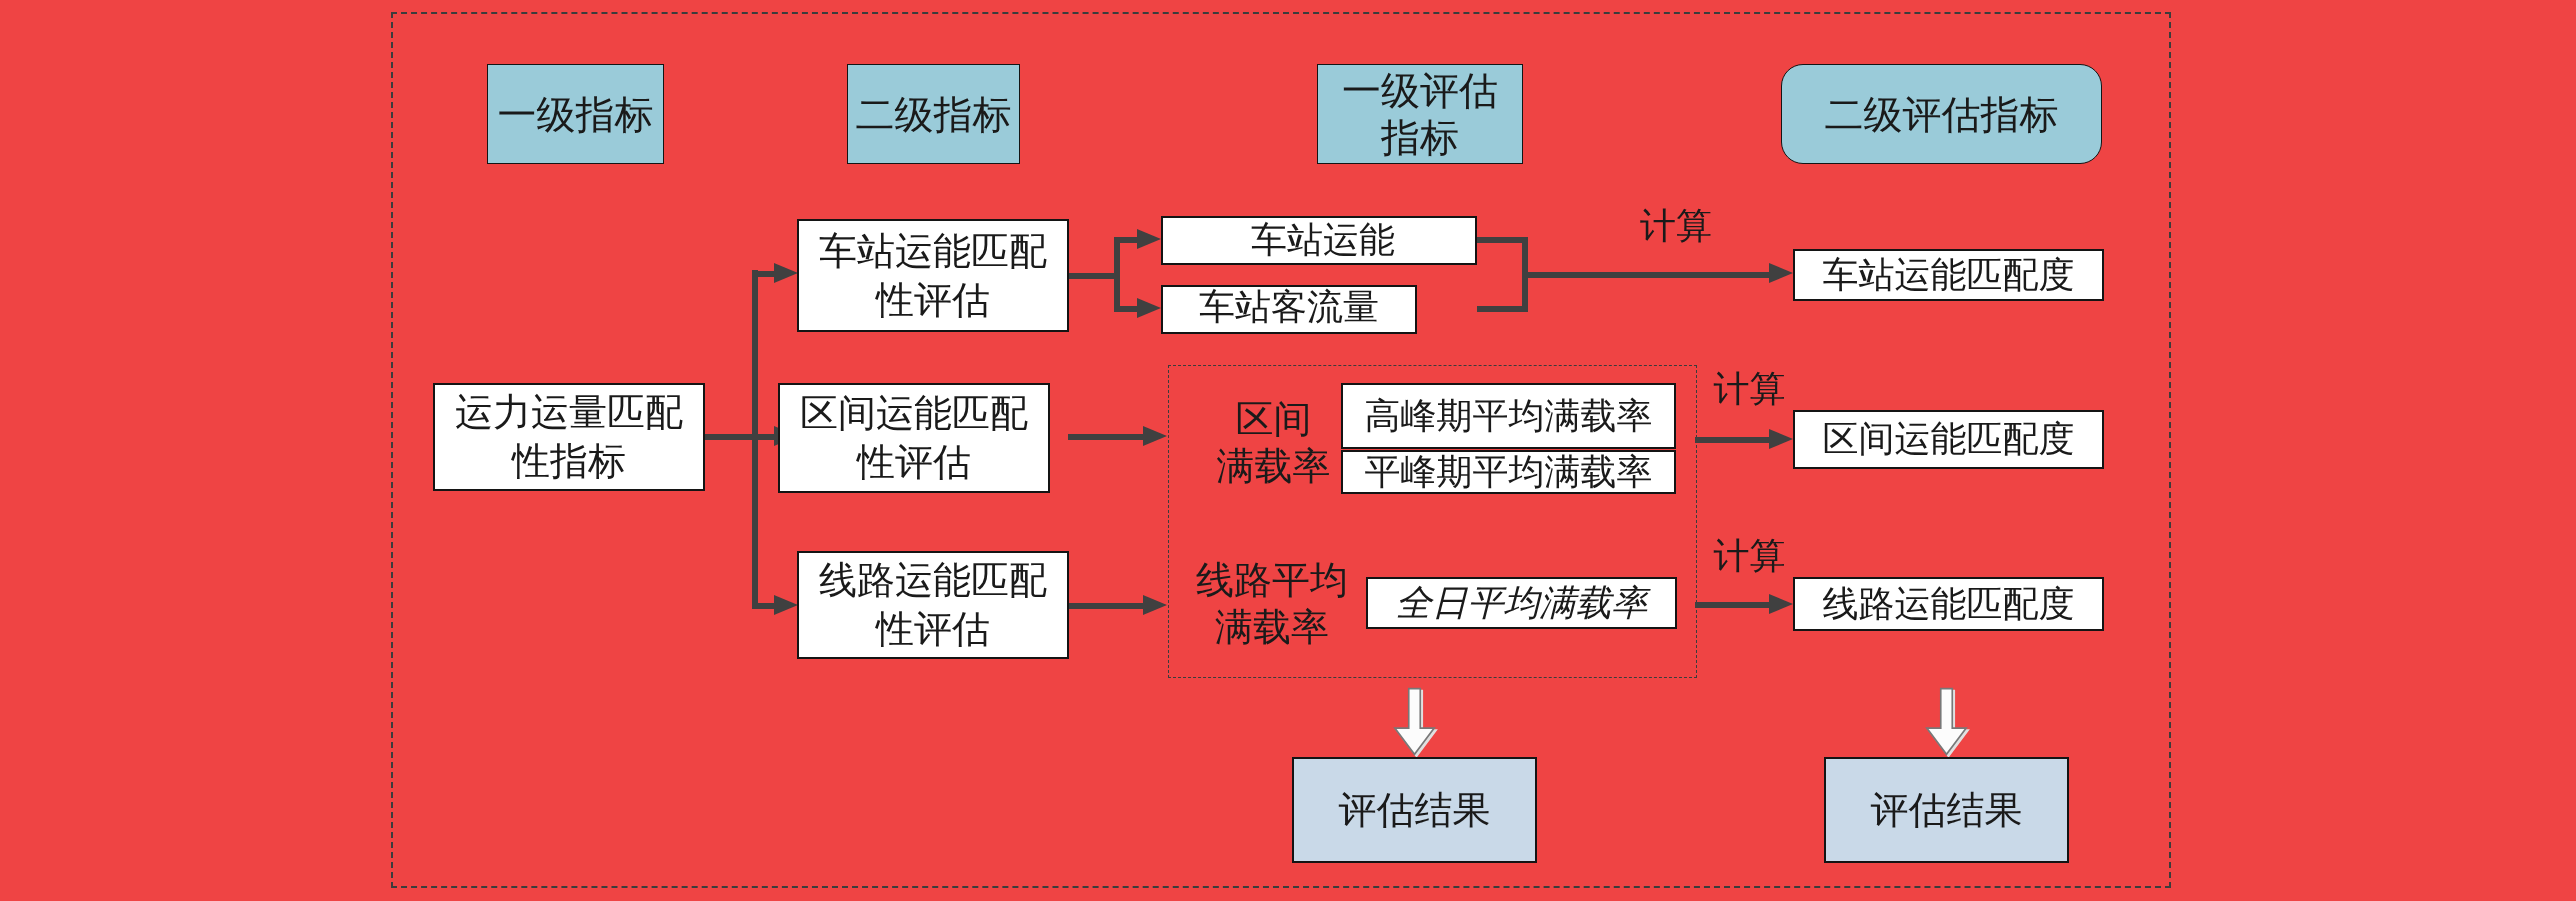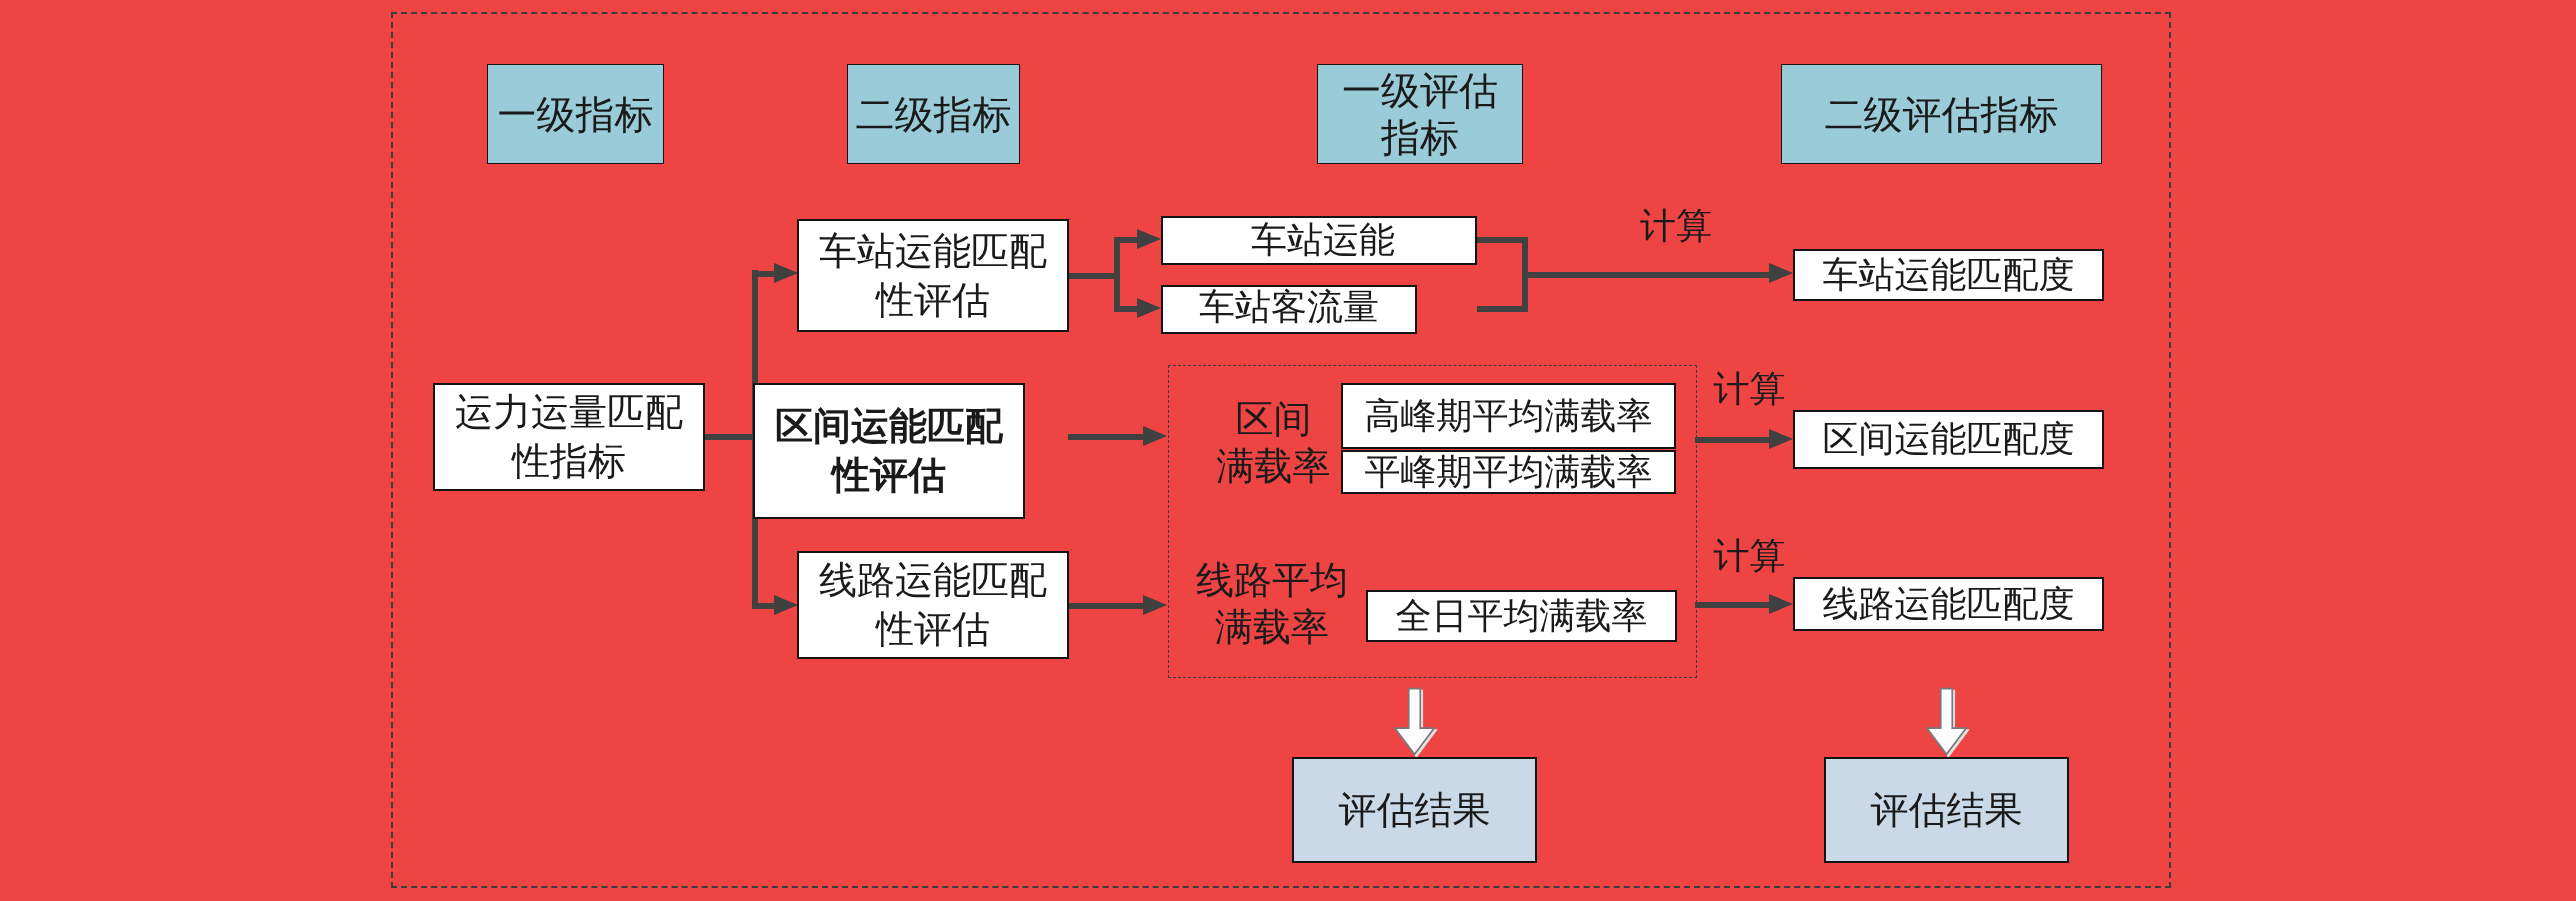--- a/index.html
+++ b/index.html
@@ -81,43 +81,43 @@
     <polygon points="19,2 33,2 33,50 50,50 26,82 2,50 19,50" fill="#fcfcfc" stroke="#787878" stroke-width="2"></polygon>
   </svg>
   <svg class="hollow-arrow" style="left:1925px;top:687px;" width="43" height="69" viewBox="0 0 52 84">
     <polygon points="19,2 33,2 33,50 50,50 26,82 2,50 19,50" fill="#fcfcfc" stroke="#787878" stroke-width="2"></polygon>
   </svg>
 
   <div class="box hdr" style="left:487px;top:64px;width:177px;height:100px;">一级指标</div>
   <div class="box hdr" style="left:847px;top:64px;width:173px;height:100px;">二级指标</div>
   <div class="box hdr" style="left:1317px;top:64px;width:206px;height:100px;">一级评估
 指标</div>
-  <div class="box hdr" style="left:1781px;top:64px;width:321px;height:100px;">二级评估指标</div>
+  <div class="box hdr" style="left:1781px;top:64px;width:321px;height:100px;border-radius:22px;">二级评估指标</div>
 
   <div class="box" style="left:433px;top:383px;width:272px;height:108px;">运力运量匹配
 性指标</div>
 
   <div class="box" style="left:797px;top:219px;width:272px;height:113px;">车站运能匹配
 性评估</div>
-  <div class="box" style="left:753px;top:383px;width:272px;height:136px;font-weight:bold;">区间运能匹配
+  <div class="box" style="left:778px;top:383px;width:272px;height:110px;">区间运能匹配
 性评估</div>
   <div class="box" style="left:797px;top:551px;width:272px;height:108px;">线路运能匹配
 性评估</div>
 
   <div class="box small" style="left:1161px;top:216px;width:316px;height:49px;padding-left:8px;">车站运能</div>
   <div class="box small" style="left:1161px;top:285px;width:256px;height:49px;font-family:Liberation Mono, monospace;">车站客流量</div>
 
   <div class="flabel" style="left:1196px;top:391px;width:155px;height:103px;">区间
 满载率</div>
   <div class="box small" style="left:1341px;top:383px;width:335px;height:66px;">高峰期平均满载率</div>
   <div class="box small" style="left:1341px;top:450px;width:335px;height:44px;">平峰期平均满载率</div>
 
   <div class="flabel" style="left:1190px;top:554px;width:164px;height:100px;">线路平均
 满载率</div>
-  <div class="box small" style="left:1366px;top:590px;width:311px;height:52px;">全日平均满载率</div>
+  <div class="box small" style="left:1366px;top:577px;width:311px;height:52px;font-style:italic;">全日平均满载率</div>
 
   <div class="flabel calc" style="left:1623px;top:203px;width:106px;height:47px;">计算</div>
   <div class="flabel calc" style="left:1699px;top:366px;width:101px;height:47px;">计算</div>
   <div class="flabel calc" style="left:1699px;top:533px;width:101px;height:47px;">计算</div>
 
   <div class="box small" style="left:1793px;top:249px;width:311px;height:52px;">车站运能匹配度</div>
   <div class="box small" style="left:1793px;top:410px;width:311px;height:59px;">区间运能匹配度</div>
   <div class="box small" style="left:1793px;top:577px;width:311px;height:54px;">线路运能匹配度</div>
 
   <div class="box result" style="left:1292px;top:757px;width:245px;height:106px;">评估结果</div>

